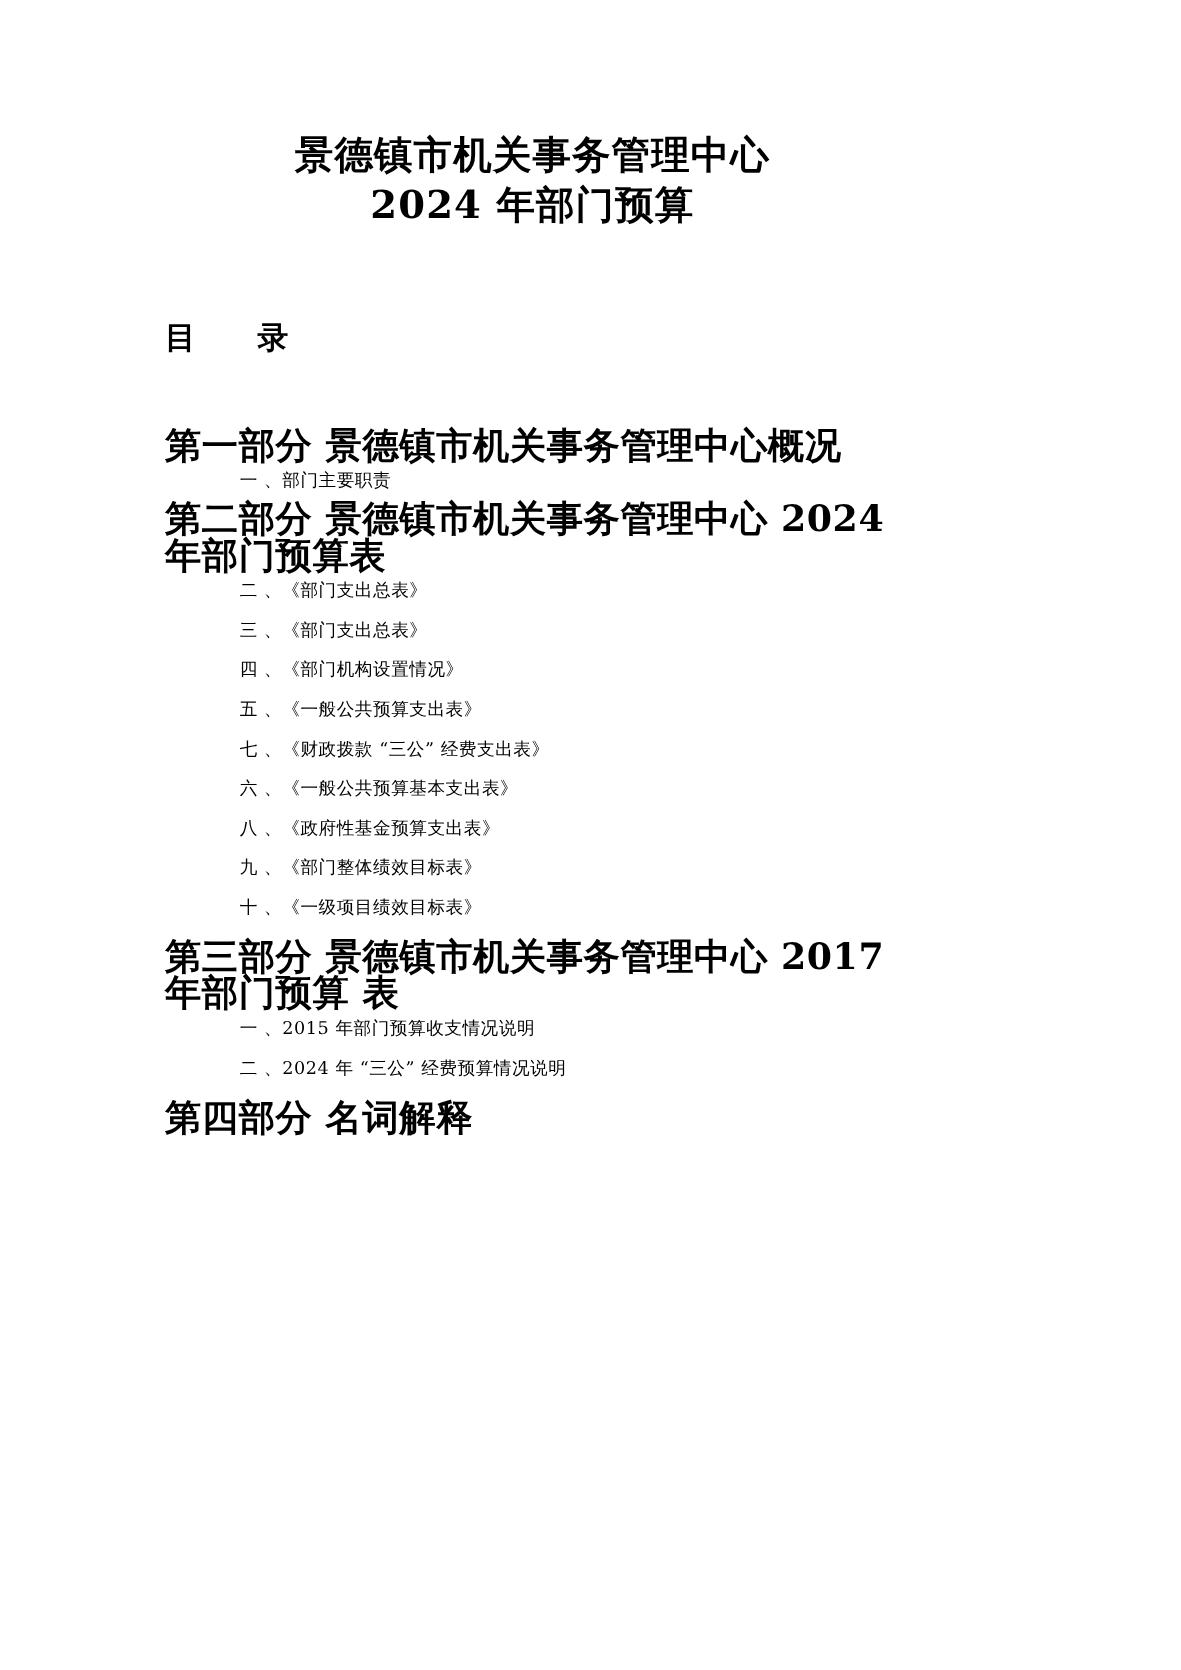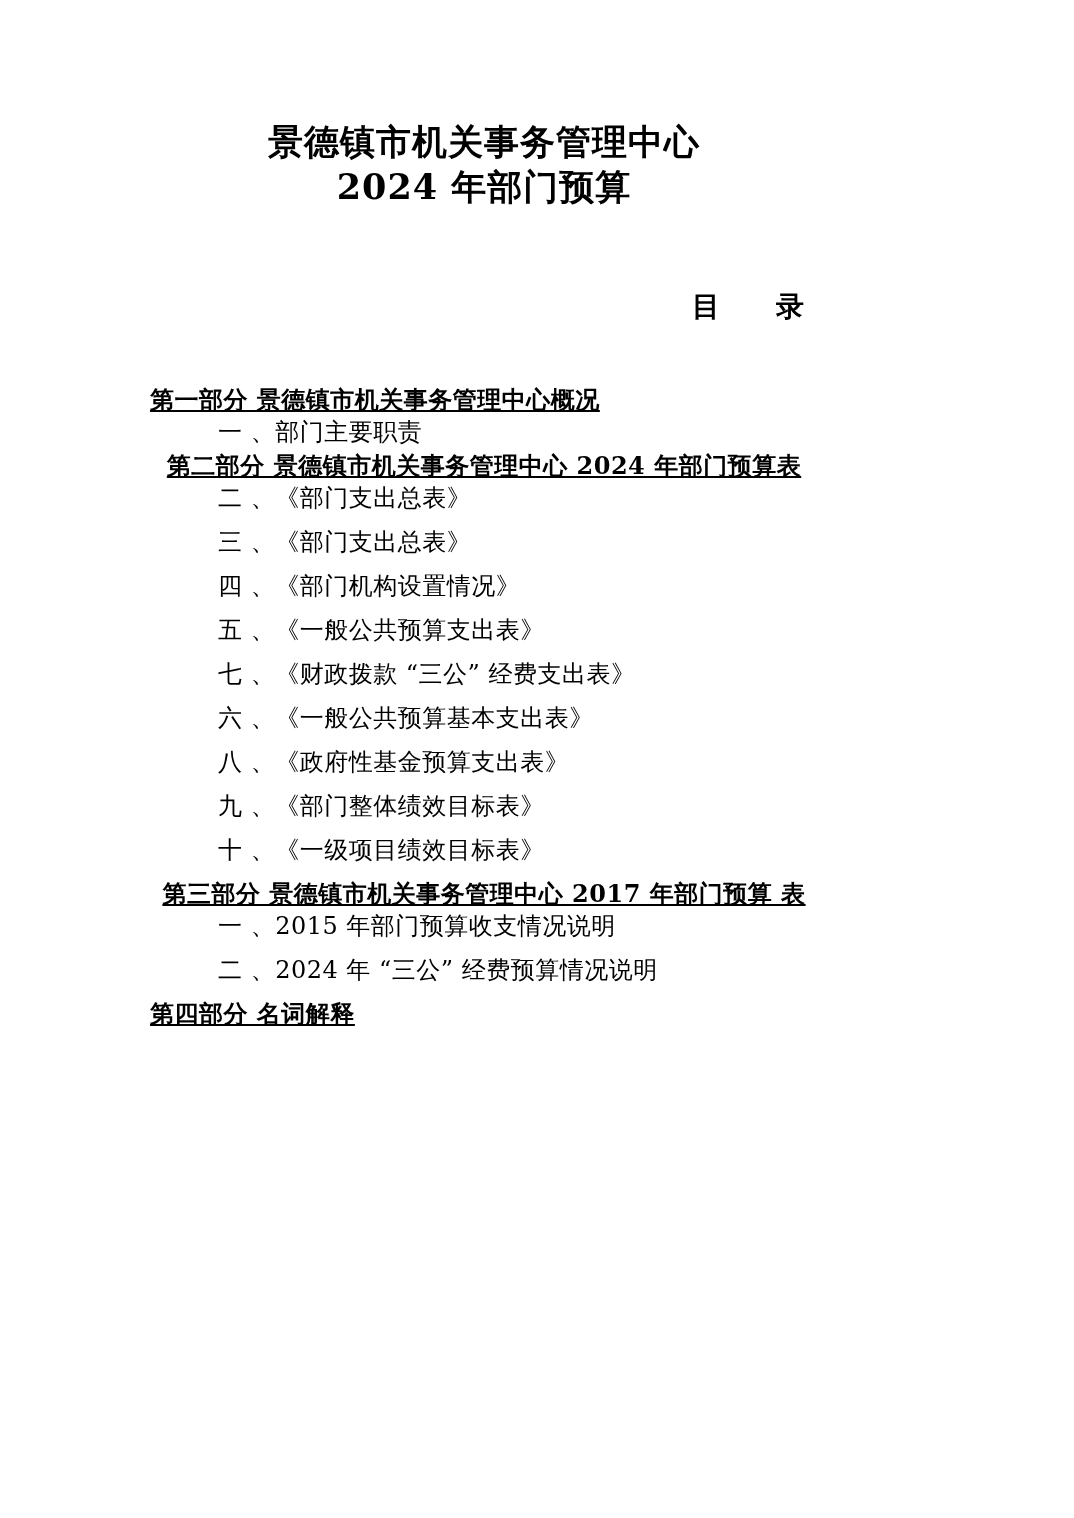--- a/index.html
+++ b/index.html
@@ -27,46 +27,45 @@
     font-weight: bold;
     font-size: 35px;
     line-height: 1.28;
     letter-spacing: 1px;
     margin: 0;
   }
   .doc-title .line1 { display: block; padding-top: 120px; }
   .doc-title .line2 { display: block; }
 
   .toc-heading {
-    text-align: right;
+    text-align: left;
     font-weight: bold;
     font-size: 28px;
     letter-spacing: 14px;
     margin: 0;
     padding-top: 78px;
   }
 
   .toc {
     margin: 0;
     padding: 0;
     list-style: none;
     padding-top: 62px;
   }
   .toc-part {
     font-weight: bold;
-    font-size: 24px;
+    font-size: 33px;
     line-height: 1.0;
     margin: 0 0 8px 0;
     letter-spacing: 0.5px;
-    text-decoration: underline;
   }
-  .toc-part.spaced-top { margin-top: 10px; text-align: center; }
+  .toc-part.spaced-top { margin-top: 10px; }
 
   .toc-sub {
-    font-size: 24px;
+    font-size: 16px;
     line-height: 1.0;
     margin: 0 0 10px 0;
     padding-left: 68px;
     letter-spacing: 0.5px;
     white-space: pre;
   }
   .toc-sub.tight { margin-bottom: 6px; }
   .toc-sub.loose { margin-bottom: 20px; }
 </style>
 </head>

